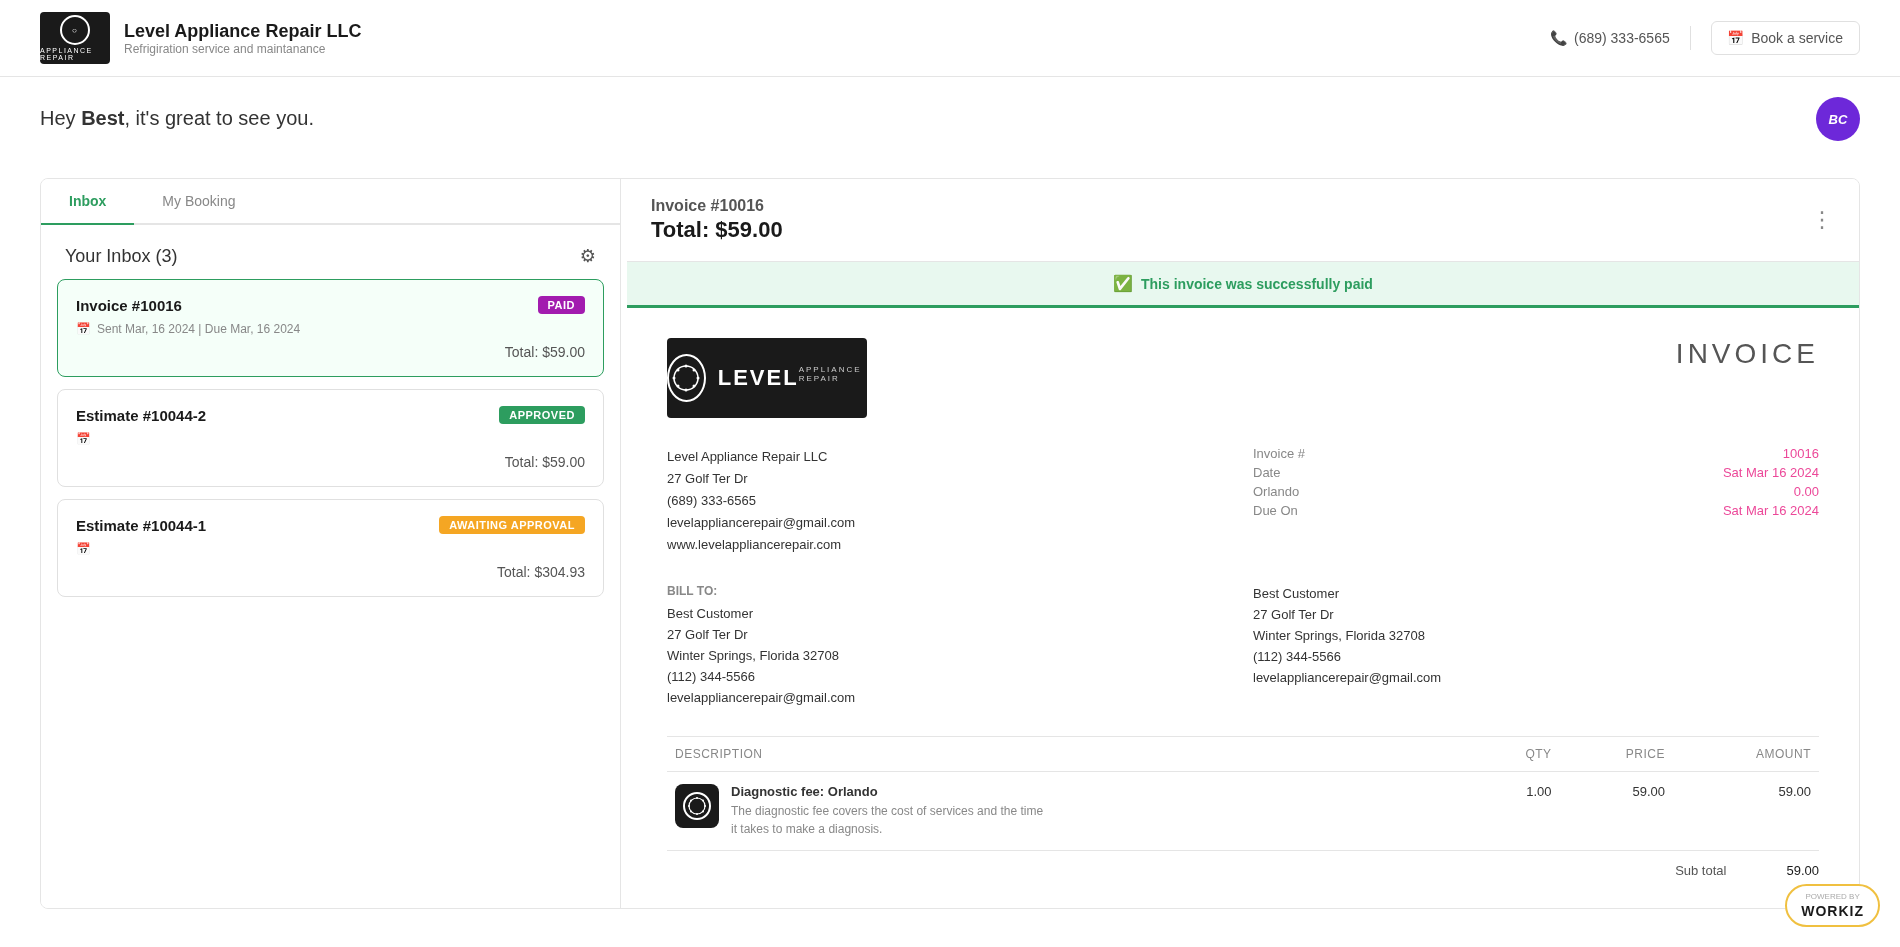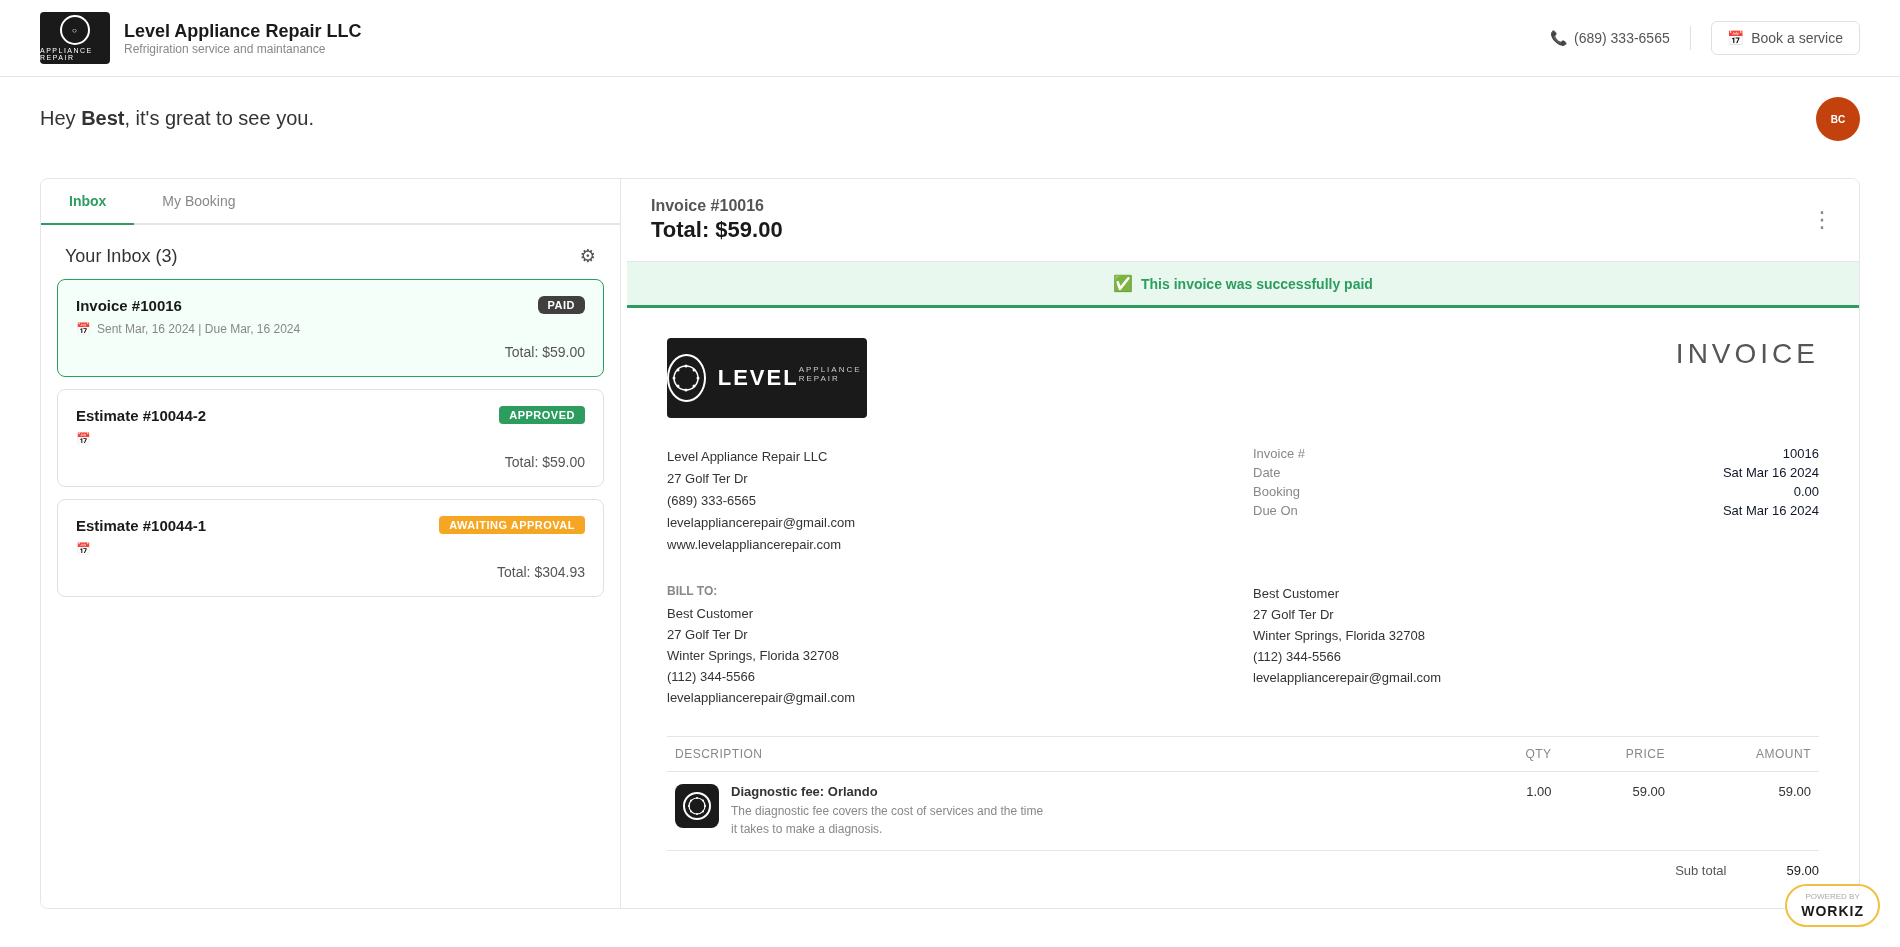--- a/index.html
+++ b/index.html
@@ -61,21 +61,21 @@
       border: 1px solid #e0e0e0; border-radius: 8px; padding: 16px 18px;
       cursor: pointer; background: #fff; transition: border-color 0.2s;
     }
     .invoice-card.active { border-color: #2d9d5f; background: #f5fff9; }
     .invoice-card-header { display: flex; align-items: center; justify-content: space-between; margin-bottom: 8px; }
     .invoice-num { font-size: 15px; font-weight: 700; color: #1a1a1a; }
     .badge {
       padding: 3px 10px; border-radius: 4px; font-size: 11px; font-weight: 700;
       letter-spacing: 0.5px; text-transform: uppercase;
     }
-    .badge-paid { background: #404040; color: #fff; border-radius: 6px; }
+    .badge-paid { background: #a21caf; color: #fff; }
     .badge-approved { background: #2d9d5f; color: #fff; }
     .badge-awaiting { background: #f5a623; color: #fff; }
     .invoice-date { display: flex; align-items: center; gap: 6px; color: #888; font-size: 12px; margin-bottom: 8px; }
     .invoice-total { text-align: right; font-size: 14px; color: #555; }
 
     
     .right-panel { flex: 1; background: #fff; display: flex; flex-direction: column; }
     .invoice-detail-header {
       padding: 18px 24px; border-bottom: 1px solid #e5e5e5;
       display: flex; align-items: center; justify-content: space-between;
@@ -102,21 +102,21 @@
       width: 48px; height: 48px; border-radius: 50%; border: 2.5px solid #fff;
       display: flex; align-items: center; justify-content: center;
       color: #fff; font-size: 10px; font-weight: bold;
     }
     .invoice-logo-text { display: flex; }
     .invoice-logo-level { color: #fff; font-size: 22px; font-weight: 900; letter-spacing: 2px; }
     .invoice-logo-sub { color: #ccc; font-size: 8px; letter-spacing: 2px; text-transform: uppercase; }
     .invoice-label { font-size: 28px; font-weight: 300; color: #555; letter-spacing: 4px; text-transform: uppercase; text-align: center; }
     .address-meta-row { display: flex; justify-content: space-between; margin-bottom: 4px; font-size: 13px; }
     .address-meta-label { color: #888; }
-    .address-meta-value { color: #0f172a; font-weight: 500; }
+    .address-meta-value { color: #ec4899; font-weight: 500; }
 
     .bill-section { display: grid; grid-template-columns: 1fr 1fr; gap: 20px; margin-bottom: 28px; }
     .bill-block h4 { font-size: 12px; color: #888; text-transform: uppercase; margin-bottom: 6px; }
     .bill-block p { font-size: 13px; color: #333; line-height: 1.6; }
 
     .line-items-table { width: 100%; border-collapse: collapse; }
     .line-items-table thead tr { border-top: 1px solid #e5e5e5; border-bottom: 1px solid #e5e5e5; }
     .line-items-table th { padding: 10px 8px; text-align: left; font-size: 12px; color: #888; font-weight: 500; text-transform: uppercase; letter-spacing: 0.5px; }
     .line-items-table th:not(:first-child) { text-align: right; }
     .line-items-table td { padding: 12px 8px; font-size: 13px; vertical-align: top; }
@@ -133,23 +133,23 @@
     }
     .item-desc h5 { font-size: 13px; font-weight: 700; margin-bottom: 3px; }
     .item-desc p { font-size: 12px; color: #888; line-height: 1.5; max-width: 320px; }
 
     .subtotal-row { display: flex; justify-content: flex-end; padding-top: 12px; border-top: 1px solid #e5e5e5; }
     .subtotal-inner { display: flex; gap: 60px; font-size: 13px; color: #555; }
     .subtotal-value { color: #1a1a1a; }
 
     
     .user-avatar {
-      width: 44px; height: 44px; background: #c2410c; border-radius: 50%;
+      width: 44px; height: 44px; background: #6d28d9; border-radius: 50%;
       display: flex; align-items: center; justify-content: center;
-      color: #fff; font-size: 10px; font-weight: 700; position: absolute; right: 40px; top: 128px;
+      color: #fff; font-size: 13px; font-weight: 700; position: absolute; right: 40px; top: 128px; font-style: italic;
     }
 
     
     .workiz-badge {
       position: fixed; bottom: 20px; right: 20px;
       background: #fff; border: 2px solid #f0c040; border-radius: 24px;
       padding: 6px 14px; display: flex; flex-direction: column; align-items: center;
       font-size: 8px; color: #888; gap: 2px;
     }
     .workiz-logo { font-size: 14px; font-weight: 900; color: #1a1a1a; letter-spacing: 1px; }
@@ -300,21 +300,21 @@
           <div>
             <div class="address-meta-row">
               <span class="address-meta-label">Invoice #</span>
               <span class="address-meta-value">10016</span>
             </div>
             <div class="address-meta-row">
               <span class="address-meta-label">Date</span>
               <span class="address-meta-value">Sat Mar 16 2024</span>
             </div>
             <div class="address-meta-row">
-              <span class="address-meta-label">Booking</span>
+              <span class="address-meta-label">Orlando</span>
               <span class="address-meta-value">0.00</span>
             </div>
             <div class="address-meta-row">
               <span class="address-meta-label">Due On</span>
               <span class="address-meta-value">Sat Mar 16 2024</span>
             </div>
           </div>
         </div>
 
         <div class="bill-section">

